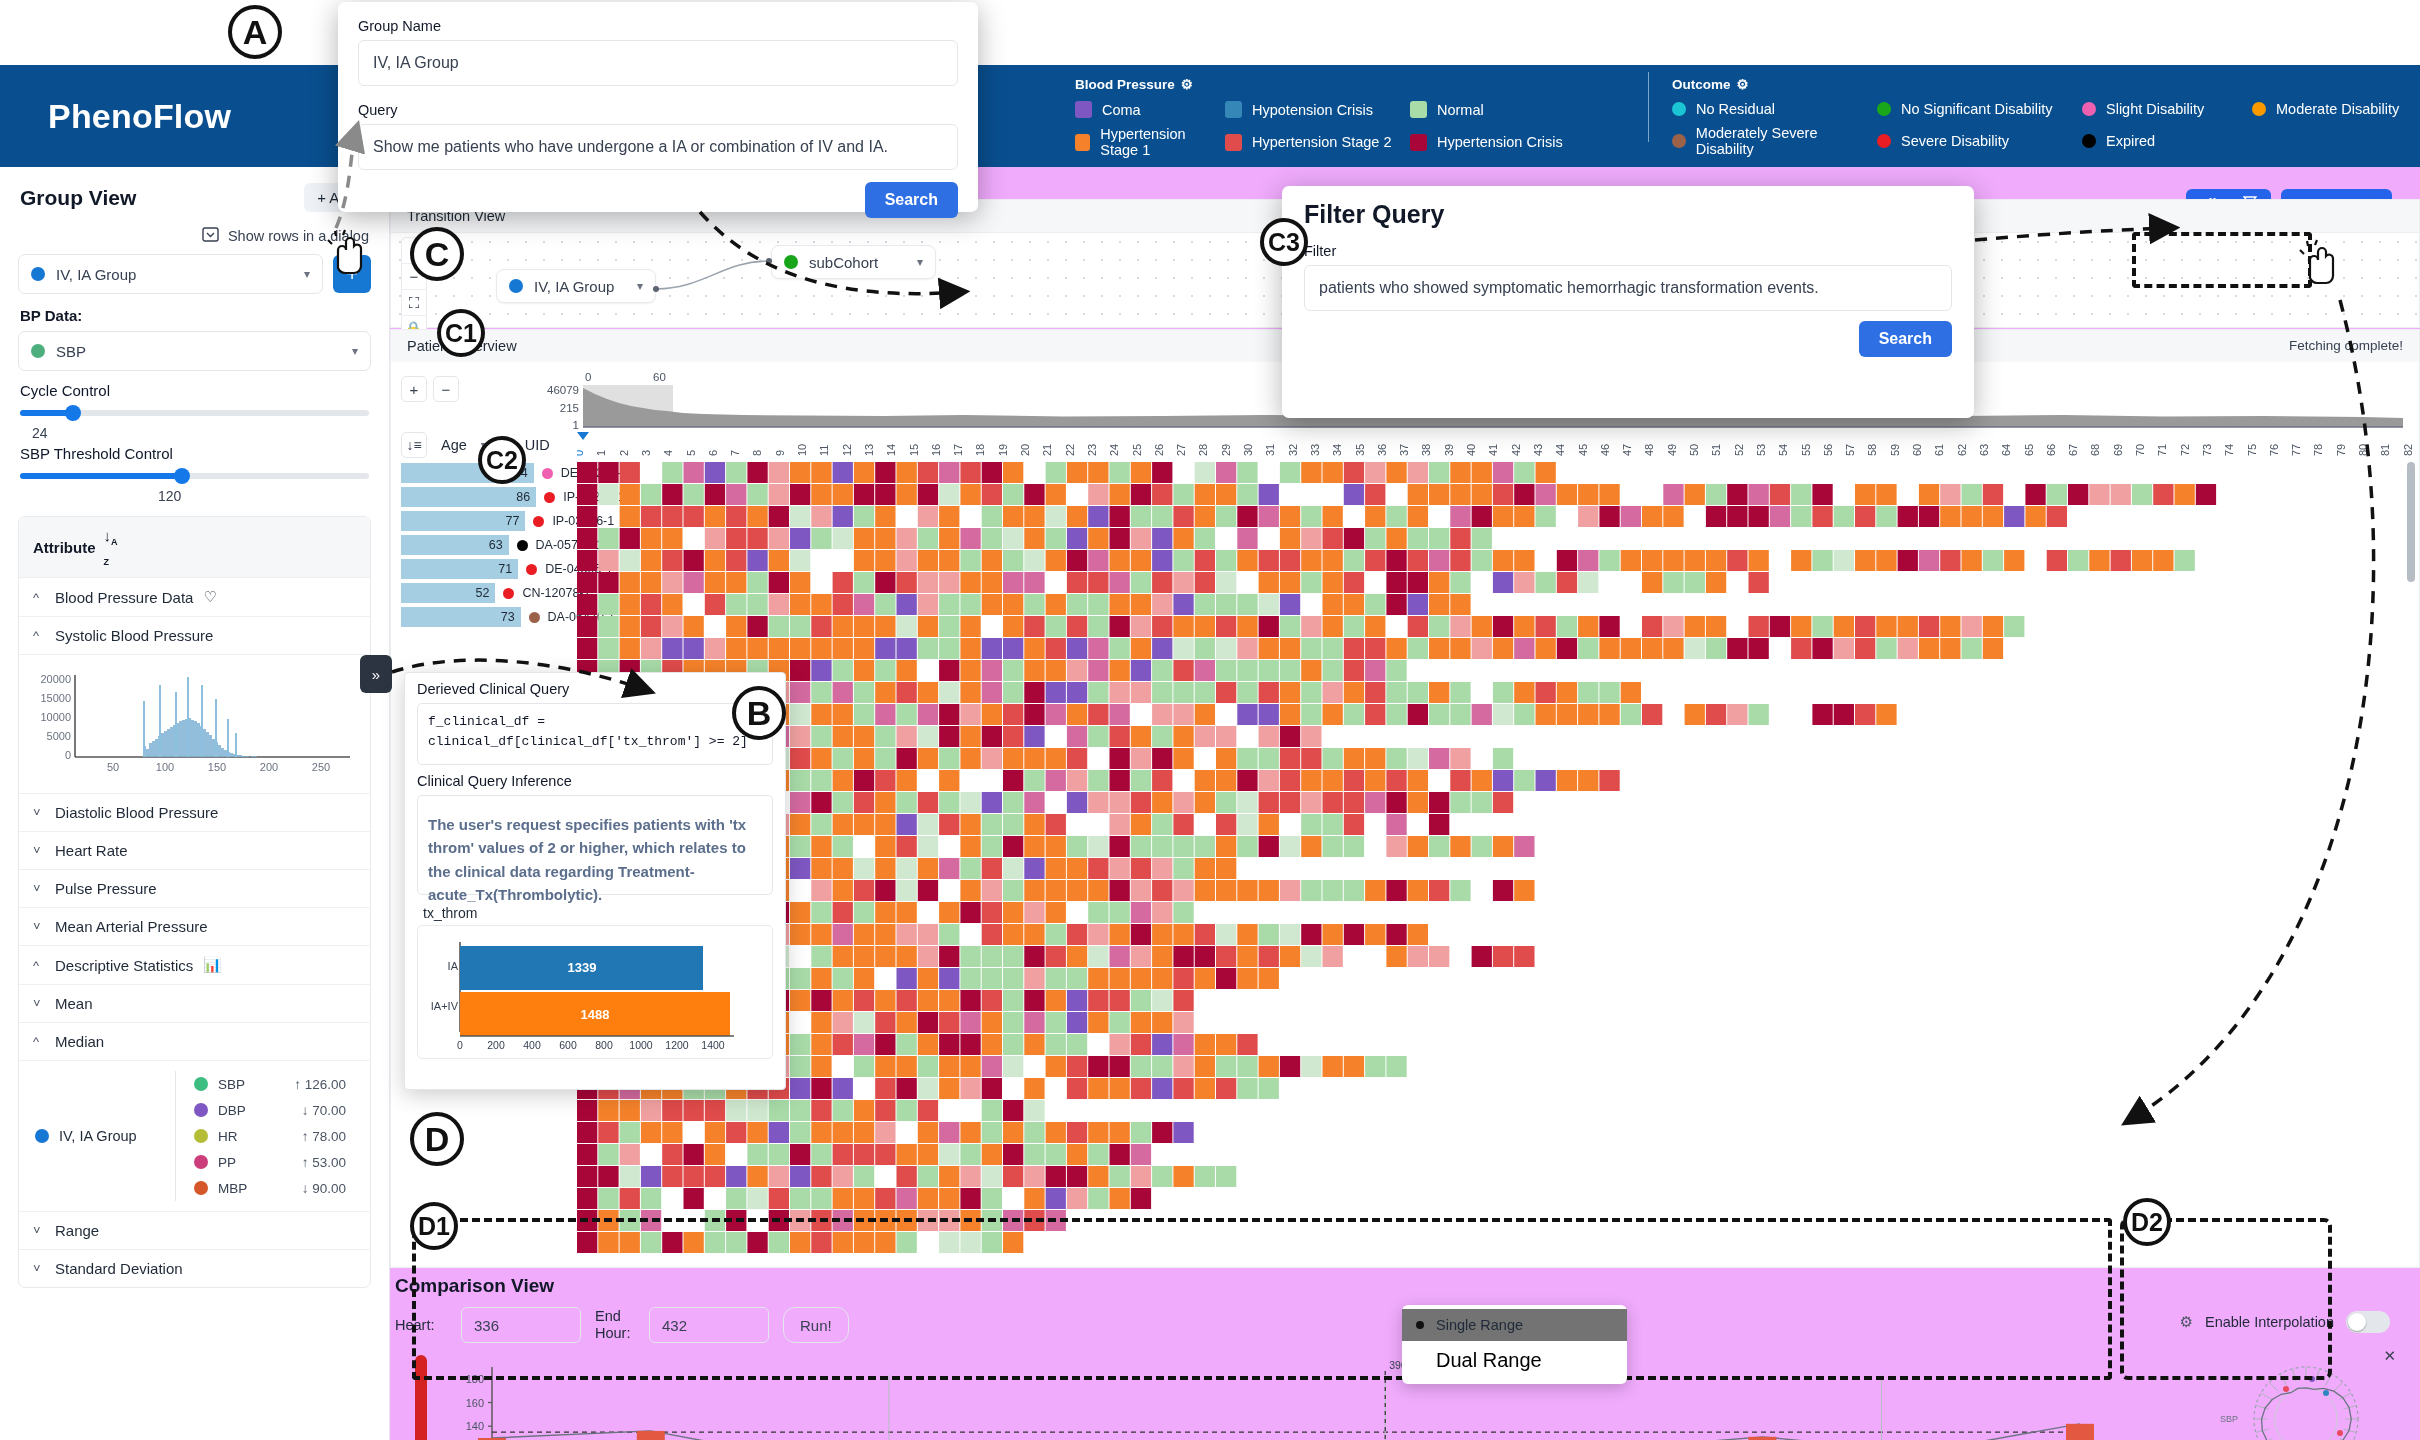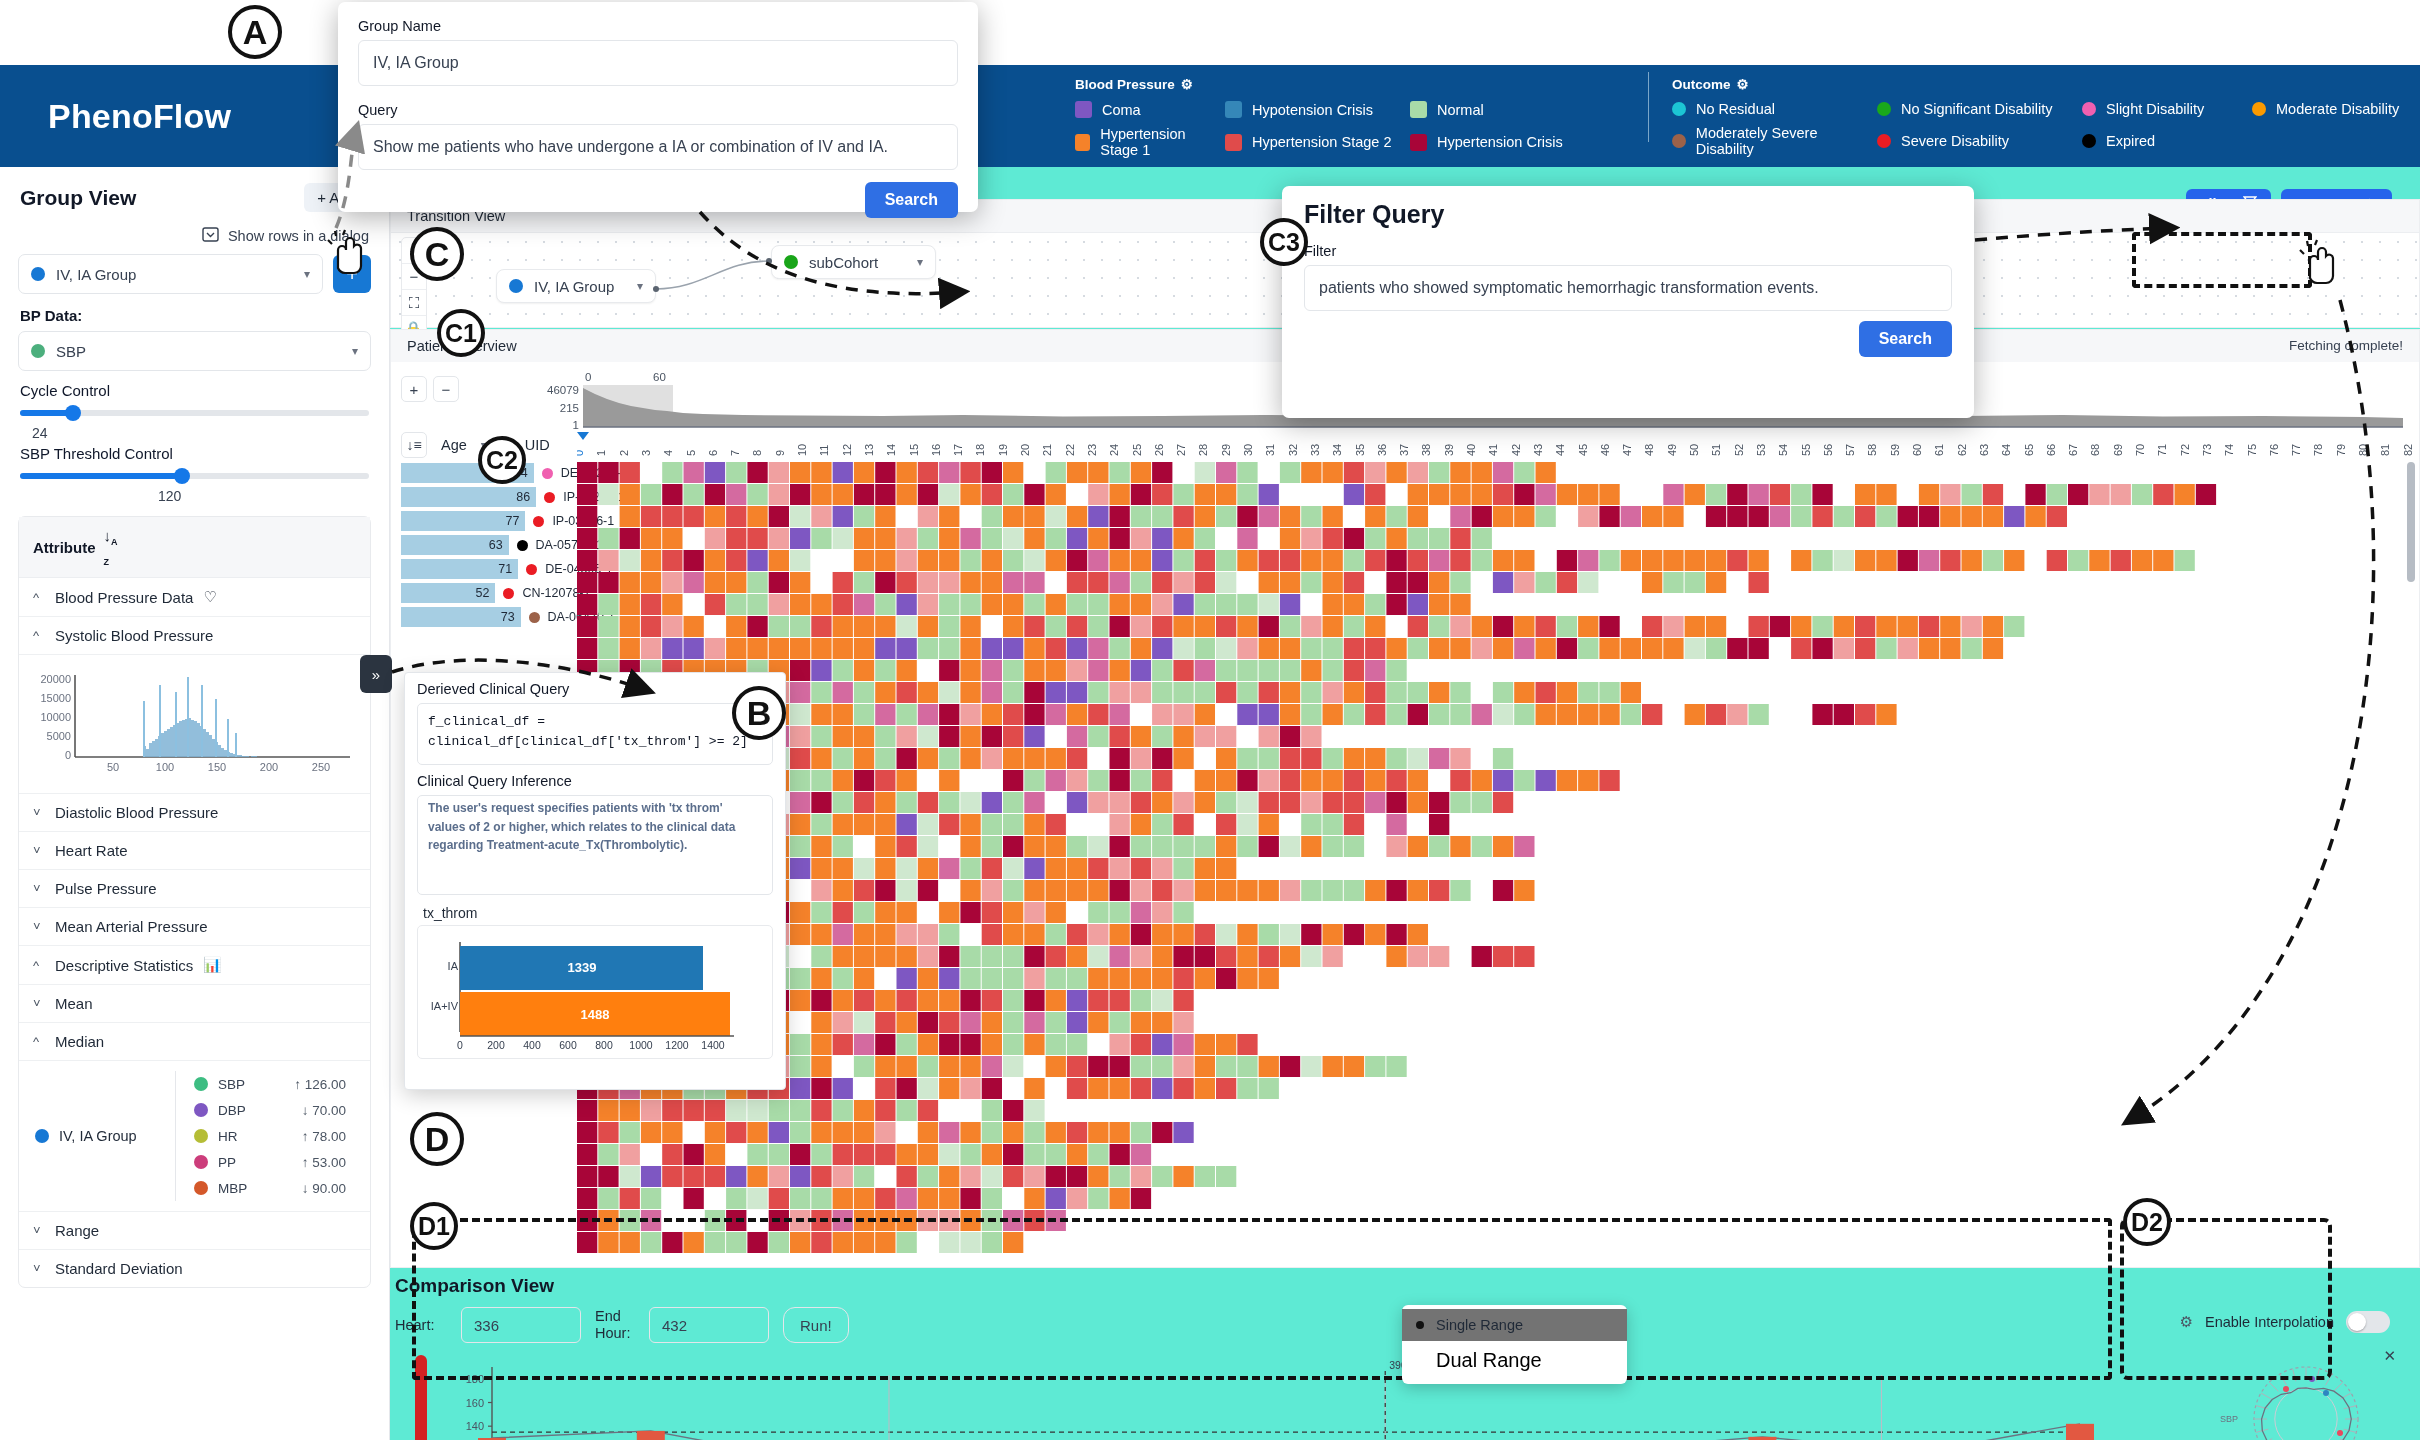--- a/index.html
+++ b/index.html
@@ -68,21 +68,21 @@
   .ind1 { padding-left:14px; }
   .hist-wrap { padding:8px 6px 6px 6px; border-bottom:1px solid #eef0f2; }
   .median-panel { display:flex; align-items:center; border-bottom:1px solid #eef0f2; padding:10px 6px; }
   .mp-left { width:150px; display:flex; align-items:center; gap:10px; font-size:14.5px; color:#1f2937; padding-left:10px;}
   .mp-right { border-left:1px solid #e5e7eb; padding-left:18px; flex:1; }
   .mp-item { display:flex; align-items:center; gap:10px; font-size:13.5px; color:#374151; height:26px; }
   .mp-name { width:46px; }
   .mp-val { margin-left:auto; padding-right:18px; color:#4b5563; }
 
   
-  #main { position:absolute; left:390px; top:167px; width:2030px; height:1273px; background:#5eead4; }
+  #main { position:absolute; left:390px; top:167px; width:2030px; height:1273px; background:#f0abfc; }
   .section-header {
     background:#f6f7f9; border:1px solid #eceef1; border-bottom:none;
     padding:8px 16px; font-size:14.5px; color:#1f2937;
   }
   .dotgrid {
     background-image:radial-gradient(#d6dbe1 1px, transparent 1px);
     background-size:18px 18px;
   }
   .node {
     position:absolute; background:#fff; border:1px solid #e8eaed; border-radius:8px;
@@ -2170,21 +2170,21 @@
   <div style="display:flex;justify-content:flex-end;margin-top:10px;">
     <div class="dlg-btn">Search</div>
   </div>
 </div>
 
 <div style="position:absolute;left:404px;top:672px;width:382px;height:418px;background:#fff;border:1px solid #e3e6ea;border-radius:4px;box-shadow:0 5px 22px rgba(0,0,0,.20);padding:8px 12px;z-index:35;">
   <div style="font-size:14.5px;color:#111827;margin-bottom:6px;">Derieved Clinical Query</div>
   <div style="border:1px solid #e3e6ea;border-radius:5px;padding:8px 10px;font-family:'Liberation Mono', monospace;font-size:13px;color:#111827;white-space:pre-wrap;line-height:1.5;height:62px;">f_clinical_df =
 clinical_df[clinical_df['tx_throm'] &gt;= 2]</div>
   <div style="font-size:14.5px;color:#111827;margin:8px 0 6px;">Clinical Query Inference</div>
-  <div style="border:1px solid #e3e6ea;border-radius:5px;padding:3px 10px;font-size:12px;font-weight:bold;color:#5b6e8c;line-height:1.55;height:100px;">The user's request specifies patients with 'tx throm' values of 2 or higher, which relates to the clinical data regarding Treatment-acute_Tx(Thrombolytic).</div>
+  <div style="border:1px solid #e3e6ea;border-radius:5px;padding:17px 10px;font-size:15px;font-weight:bold;color:#5b6e8c;line-height:1.55;height:100px;">The user's request specifies patients with 'tx throm' values of 2 or higher, which relates to the clinical data regarding Treatment-acute_Tx(Thrombolytic).</div>
   <div style="font-size:14px;color:#1f2937;margin:10px 0 4px 6px;">tx_throm</div>
   <div style="border:1px solid #e8eaed;border-radius:5px;padding:4px;">
     <svg width="352" height="120" viewBox="0 0 352 120">
       <text x="36" y="40" text-anchor="end" style="font-size:11px;fill:#374151;">IA</text>
       <text x="36" y="80" text-anchor="end" style="font-size:11px;fill:#374151;">IA+IV</text>
       <line x1="38" y1="12" x2="38" y2="102" stroke="#555" stroke-width="1.6"></line>
       <rect x="38" y="16" width="243" height="44" fill="#2077b4"></rect>
       <rect x="38" y="62" width="270" height="44" fill="#ff7f0e"></rect>
       <text x="160" y="42" text-anchor="middle" style="font-size:13px;fill:#fff;font-weight:bold;">1339</text>
       <text x="173" y="89" text-anchor="middle" style="font-size:13px;fill:#fff;font-weight:bold;">1488</text>

